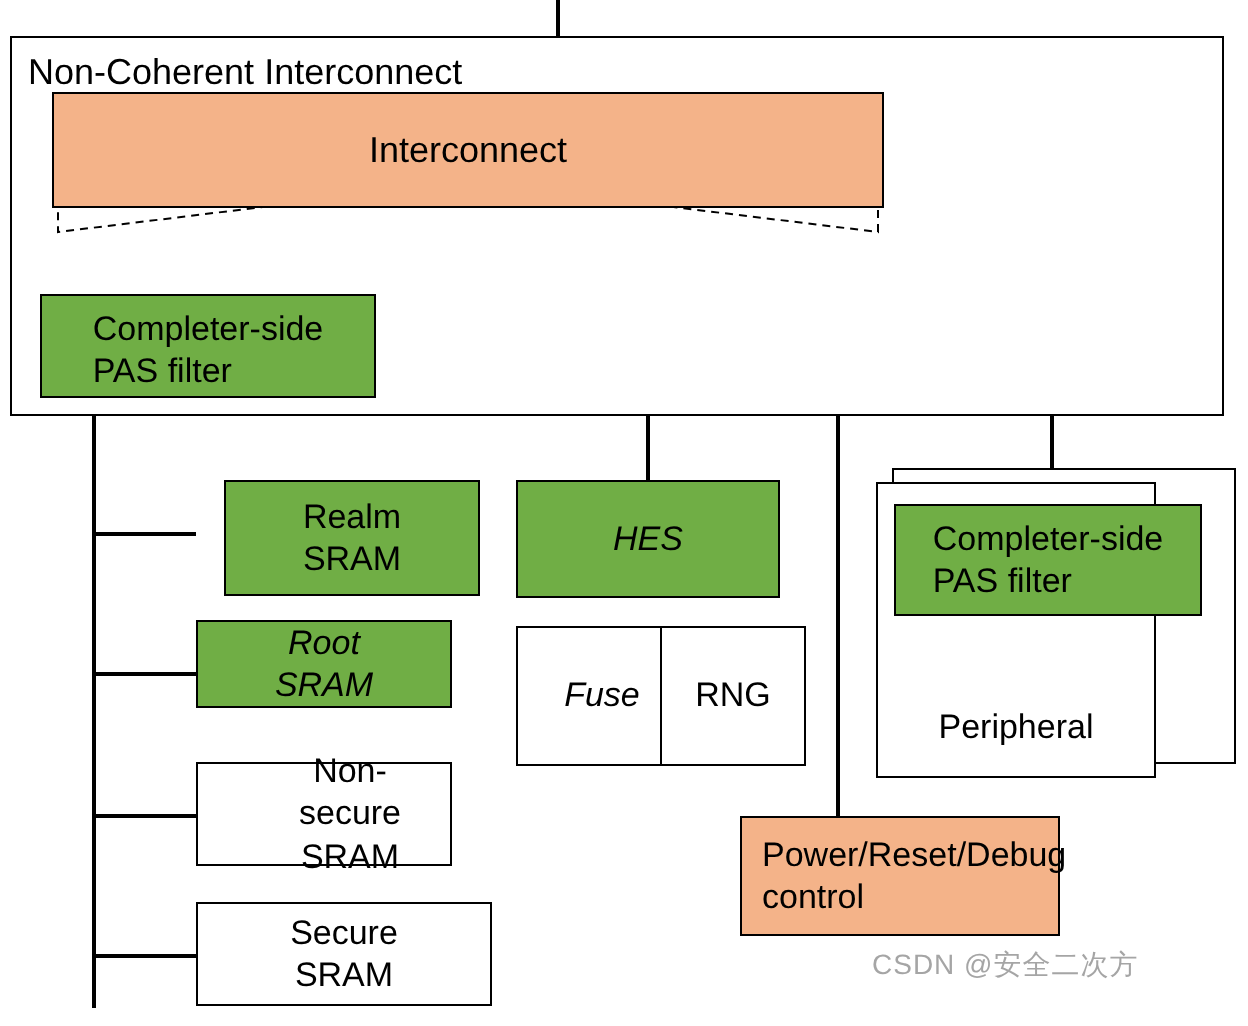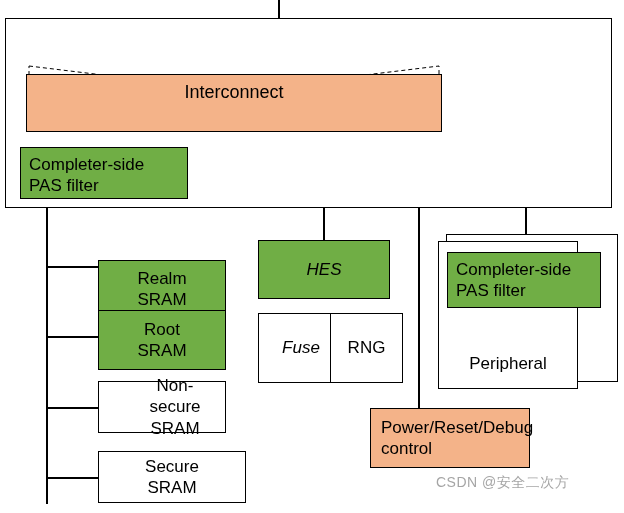--- a/index.html
+++ b/index.html
@@ -16,30 +16,30 @@
     border: 1.5px solid #000;
     background: #fff;
     display: flex;
     align-items: flex-start;
     justify-content: flex-start;
     padding: 6px 8px;
     font-size: 17px;
     line-height: 1.25;
   }
   .block.center { align-items: center; justify-content: center; text-align: center; }
-  .green { background: #70ae45; }
+  .green { background: #70ae45; justify-content: center; }
   .orange { background: #f4b389; }
   .ic-container {
     left: 5px; top: 18px; width: 607px; height: 190px;
     padding: 6px 8px;
   }
   .ic-title { font-size: 18px; }
   .interconnect {
-    left: 26px; top: 74px; width: 416px; height: 58px;
-    align-items: flex-start; justify-content: center;
+    left: 26px; top: 46px; width: 416px; height: 58px;
+    align-items: center; justify-content: center;
     font-size: 18px;
   }
   .pasfilter-left {
     left: 20px; top: 147px; width: 168px; height: 52px;
   }
   .shadow {
     position: absolute;
     border: 1.5px solid #000;
     background: #fff;
   }
@@ -55,20 +55,21 @@
     position: absolute;
     background: #000;
   }
 </style>
 </head>
 <body>
 
 <div class="line" style="left:278px; top:0; width:2px; height:18px;"></div>
 
 <div class="block ic-container">
+  <div class="ic-title">Non-Coherent Interconnect</div>
 
   <svg width="414" height="56" style="position:absolute; left:21px; top:45px; pointer-events:none;">
     <polyline points="2,2 412,52 412,2 2,52 2,2" fill="none" stroke="#000" stroke-width="1" stroke-dasharray="4 3"></polyline>
   </svg>
 </div>
 
 <div class="block orange interconnect">
   <span>Interconnect</span>
 </div>
 
@@ -83,25 +84,25 @@
 <div class="line" style="left:46px; top:336px; width:52px; height:2px;"></div>
 <div class="line" style="left:46px; top:407px; width:52px; height:2px;"></div>
 <div class="line" style="left:46px; top:477px; width:52px; height:2px;"></div>
 
 <div class="line" style="left:323px; top:208px; width:2px; height:32px;"></div>
 
 <div class="line" style="left:418px; top:208px; width:2px; height:200px;"></div>
 
 <div class="line" style="left:525px; top:208px; width:2px; height:26px;"></div>
 
-<div class="block green center" style="left:98px; top:240px; width:128px; height:58px;margin-top:20px;">
+<div class="block green center" style="left:112px; top:240px; width:128px; height:58px;">
   <span style="white-space:pre-line;">Realm
 SRAM</span>
 </div>
-<div class="block green center" style="left:98px; top:310px; width:128px; height:60px;">
+<div class="block green center" style="left:98px; top:310px; width:128px; height:44px;font-style:italic;">
   <span style="white-space:pre-line;">Root
 SRAM</span>
 </div>
 <div class="block center" style="left:98px; top:381px; width:128px; height:52px;">
   <span style="white-space:pre-line;margin-left:26px;">Non-secure
 SRAM</span>
 </div>
 <div class="block center" style="left:98px; top:451px; width:148px; height:52px;">
   <span style="white-space:pre-line;">Secure
 SRAM</span>

